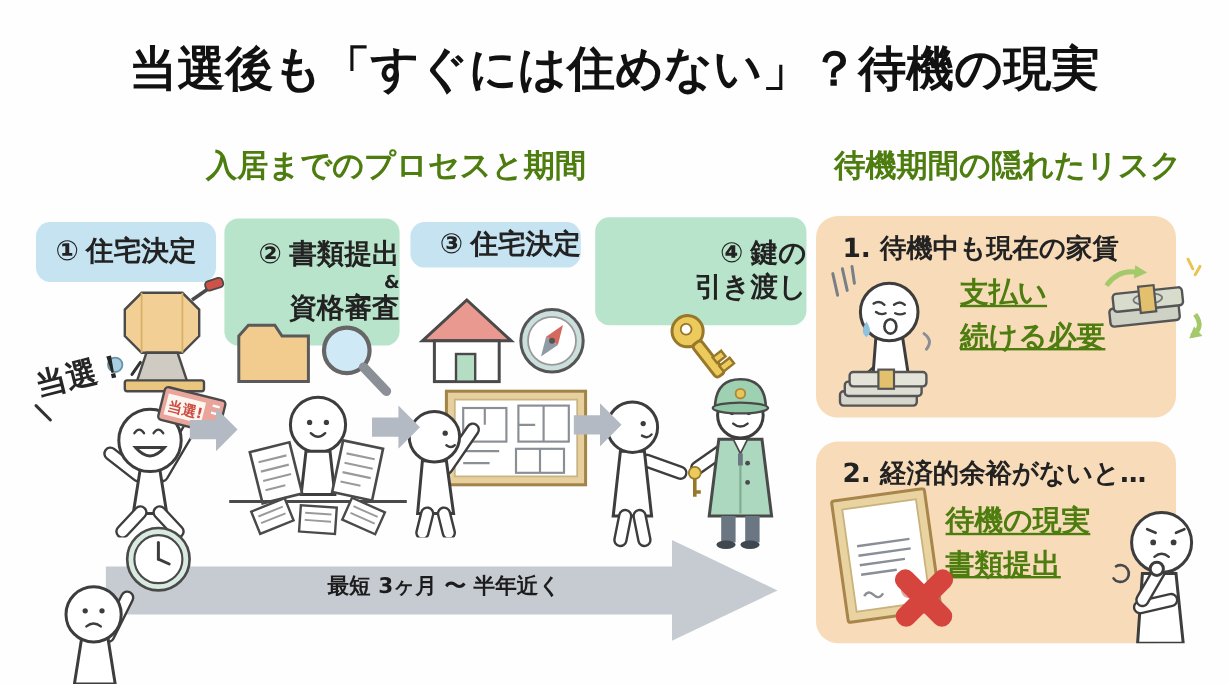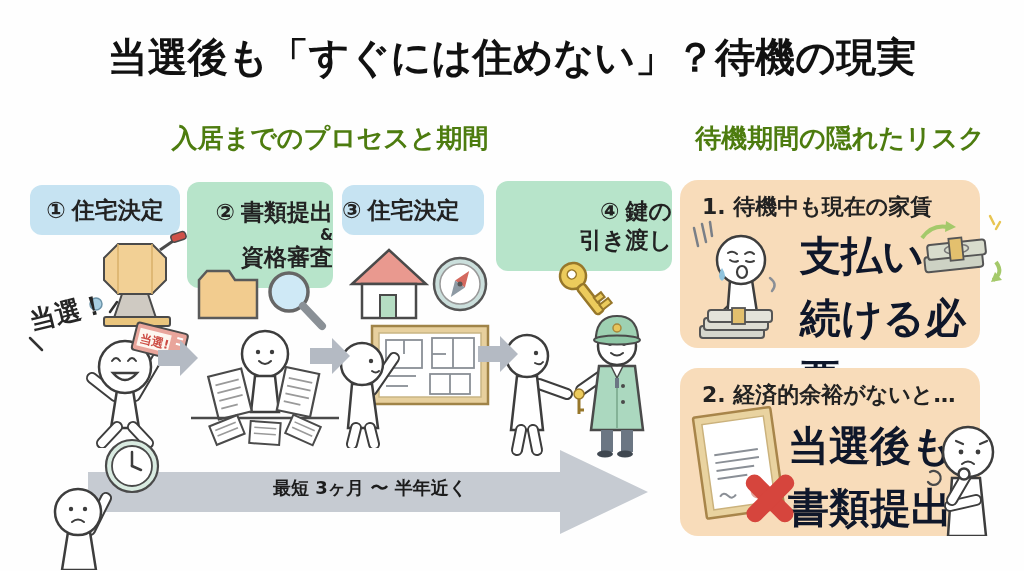--- a/index.html
+++ b/index.html
@@ -15,37 +15,37 @@
 
   .step-box{position:absolute;border-radius:12px;font-weight:bold;font-size:23px;
             color:#222;box-sizing:border-box;display:flex;flex-direction:column;
             justify-content:center;line-height:1.25;}
   .bg-blue{background:var(--step_blue);}
   .bg-green{background:var(--step_green);align-items:flex-end;}
   .step-box .num{margin-right:6px;font-weight:bold;}
   .step-amp{font-size:15px;line-height:1.1;}
   #step1{left:30px;top:185px;width:150px;height:50px;align-items:center;}
   #step2{left:187px;top:182px;width:146px;height:106px;text-align:center;}
-  #step3{left:342px;top:185px;width:142px;height:50px;align-items:flex-start;}
+  #step3{left:342px;top:185px;width:142px;height:38px;align-items:flex-end;}
   #step4{left:496px;top:181px;width:176px;height:90px;padding-left:14px;text-align:left;}
   #step4 .indent{margin-left:32px;}
 
   .illus{position:absolute;}
   .step-arrow{position:absolute;width:40px;height:36px;}
 
   .timeline-arrow{position:absolute;left:88px;top:448px;width:562px;height:88px;}
   .timeline-label{position:absolute;left:160px;top:476px;width:420px;text-align:center;
                   font-size:18px;font-weight:bold;color:#1c1c1c;}
 
   .risk-box{position:absolute;left:680px;width:300px;height:168px;
             background:var(--risk_bg);border-radius:18px;}
   #risk1{top:180px;}
   #risk2{top:368px;}
   .risk-title{position:absolute;top:12px;left:22px;font-size:22px;font-weight:bold;color:#222;}
-  .risk-em{position:absolute;font-size:41px;font-weight:bold;color:#0f172a;line-height:1.5;}
+  .risk-em{position:absolute;font-size:24px;font-weight:bold;color:#4d7c0f;line-height:1.5;text-decoration:underline;}
   #risk1 .risk-em{left:120px;top:46px;}
   #risk2 .risk-em{left:108px;top:48px;}
 
   svg{display:block;}
   .outline{stroke:#3d3d3d;stroke-width:2.5;fill:#ffffff;}
   .limb-o{stroke:#3d3d3d;stroke-width:12;stroke-linecap:round;fill:none;}
   .limb-i{stroke:#ffffff;stroke-width:8;stroke-linecap:round;fill:none;}
   .face{stroke:#3d3d3d;stroke-width:2;fill:none;stroke-linecap:round;}
 </style>
 </head>
@@ -348,21 +348,21 @@
         </g>
         <path d="M88,52 q8,11 -3,18" stroke="#a4c96a" stroke-width="4" fill="none"></path>
         <polygon points="83,72 94,70 87,62" fill="#a4c96a"></polygon>
       </svg>
     </div>
   </div>
 
   <div class="risk-box" id="risk2">
     <div class="risk-title">2. 経済的余裕がないと…</div>
     <div class="risk-em">
-      <div>当選後も</div>
+      <div>待機の現実</div>
       <div>書類提出</div>
     </div>
     <div class="illus" style="left:8px;top:38px;width:120px;height:126px">
       <svg width="120" height="126" viewBox="0 0 120 126">
         <g transform="rotate(-8 50 60)">
           <rect x="12" y="6" width="78" height="102" rx="2" fill="#e9d3a0" stroke="#a8854a" stroke-width="2.5"></rect>
           <rect x="20" y="14" width="62" height="86" fill="#fff" stroke="#cbb27c" stroke-width="1.5"></rect>
           <g stroke="#8a8f96" stroke-width="2">
             <line x1="28" y1="46" x2="72" y2="46"></line>
               <line x1="28" y1="54" x2="72" y2="54"></line>

